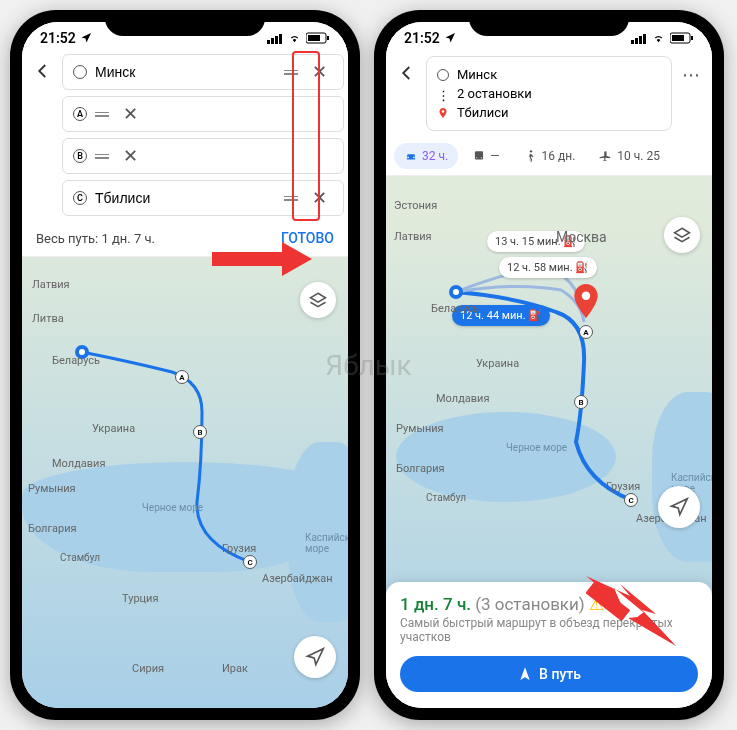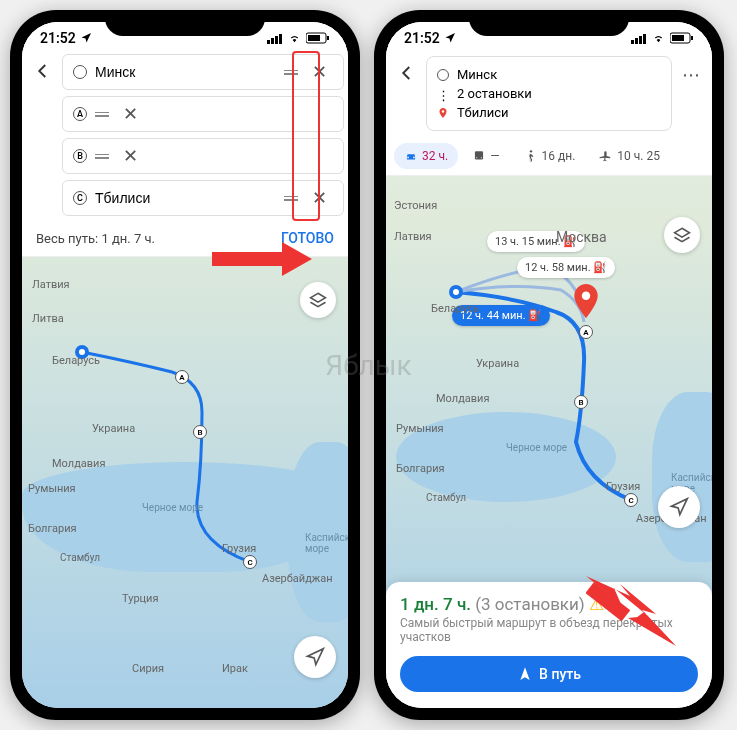--- a/index.html
+++ b/index.html
@@ -45,21 +45,21 @@
   .header2 { display: flex; align-items: flex-start; padding: 6px 8px; gap: 6px; }
   .route-card { flex: 1; border: 1px solid #ddd; border-radius: 8px; padding: 8px 10px; }
   .route-card .rc-row { display: flex; align-items: center; gap: 8px; font-size: 13px; padding: 2px 0; }
   .rc-marker { width: 12px; height: 12px; border: 1.5px solid #555; border-radius: 50%; flex-shrink: 0; }
   .rc-marker.dots { border: none; }
   .rc-dest { width: 12px; height: 12px; }
   .menu-dots { padding: 8px 4px; font-size: 18px; color: #555; }
 
   .mode-tabs { display: flex; gap: 4px; padding: 6px 8px; overflow-x: auto; }
   .mode-tab { display: flex; align-items: center; gap: 4px; padding: 6px 10px; border-radius: 16px; font-size: 12px; color: #555; white-space: nowrap; }
-  .mode-tab.active { background: #e8f0fe; color: #be185d; }
+  .mode-tab.active { background: #e8f0fe; color: #8b5cf6; }
 
   .alt-bubble { position: absolute; background: #fff; border-radius: 12px; padding: 4px 8px; font-size: 11px; color: #444; box-shadow: 0 1px 3px rgba(0,0,0,.2); transform: translate(-50%,-100%); white-space: nowrap; }
   .alt-bubble.primary { background: #1a73e8; color: #fff; }
 
   .bottom-sheet { position: absolute; bottom: 0; left: 0; right: 0; background: #fff; border-top-left-radius: 14px; border-top-right-radius: 14px; padding: 12px 14px 16px; box-shadow: 0 -2px 10px rgba(0,0,0,.1); z-index: 20; }
   .bs-title { font-size: 17px; color: #333; }
   .bs-title .green { color: #188038; font-weight: 500; }
   .bs-title .gray { color: #888; }
   .bs-sub { font-size: 12px; color: #888; margin-top: 2px; }
   .bs-actions { display: flex; gap: 10px; margin-top: 12px; }
@@ -222,21 +222,21 @@
         <svg width="26" height="34" viewBox="0 0 24 32">
             <path d="M12 0C6 0 1 5 1 11c0 8 11 21 11 21s11-13 11-21C23 5 18 0 12 0z" fill="#ea4335"></path>
             <circle cx="12" cy="11" r="4" fill="#fff"></circle>
           </svg>
       </div>
       <div class="wp-dot" style="left:200px;top:310px;">A</div>
       <div class="wp-dot" style="left:195px;top:380px;">B</div>
       <div class="wp-dot" style="left:245px;top:478px;">C</div>
 
       <div class="alt-bubble" style="left:150px;top:230px;"><span>13 ч. 15 мин.</span> ⛽</div>
-      <div class="alt-bubble" style="left:180px;top:256px;text-align:center;"><span>12 ч. 58 мин.</span> ⛽</div>
+      <div class="alt-bubble" style="left:162px;top:256px;text-align:center;"><span>12 ч. 58 мин.</span> ⛽</div>
       <div class="alt-bubble primary" style="left:115px;top:304px;"><span>12 ч. 44 мин.</span> ⛽</div>
 
       <span class="land-label" style="left:8px;top:177px;">Эстония</span>
       <span class="land-label" style="left:8px;top:208px;">Латвия</span>
       <span class="land-label" style="left:45px;top:280px;">Беларусь</span>
       <span class="land-label" style="left:170px;top:207px;font-size:14px;">Москва</span>
       <span class="land-label" style="left:90px;top:335px;">Украина</span>
       <span class="land-label" style="left:50px;top:370px;">Молдавия</span>
       <span class="land-label" style="left:10px;top:400px;">Румыния</span>
       <span class="land-label" style="left:10px;top:440px;">Болгария</span>

